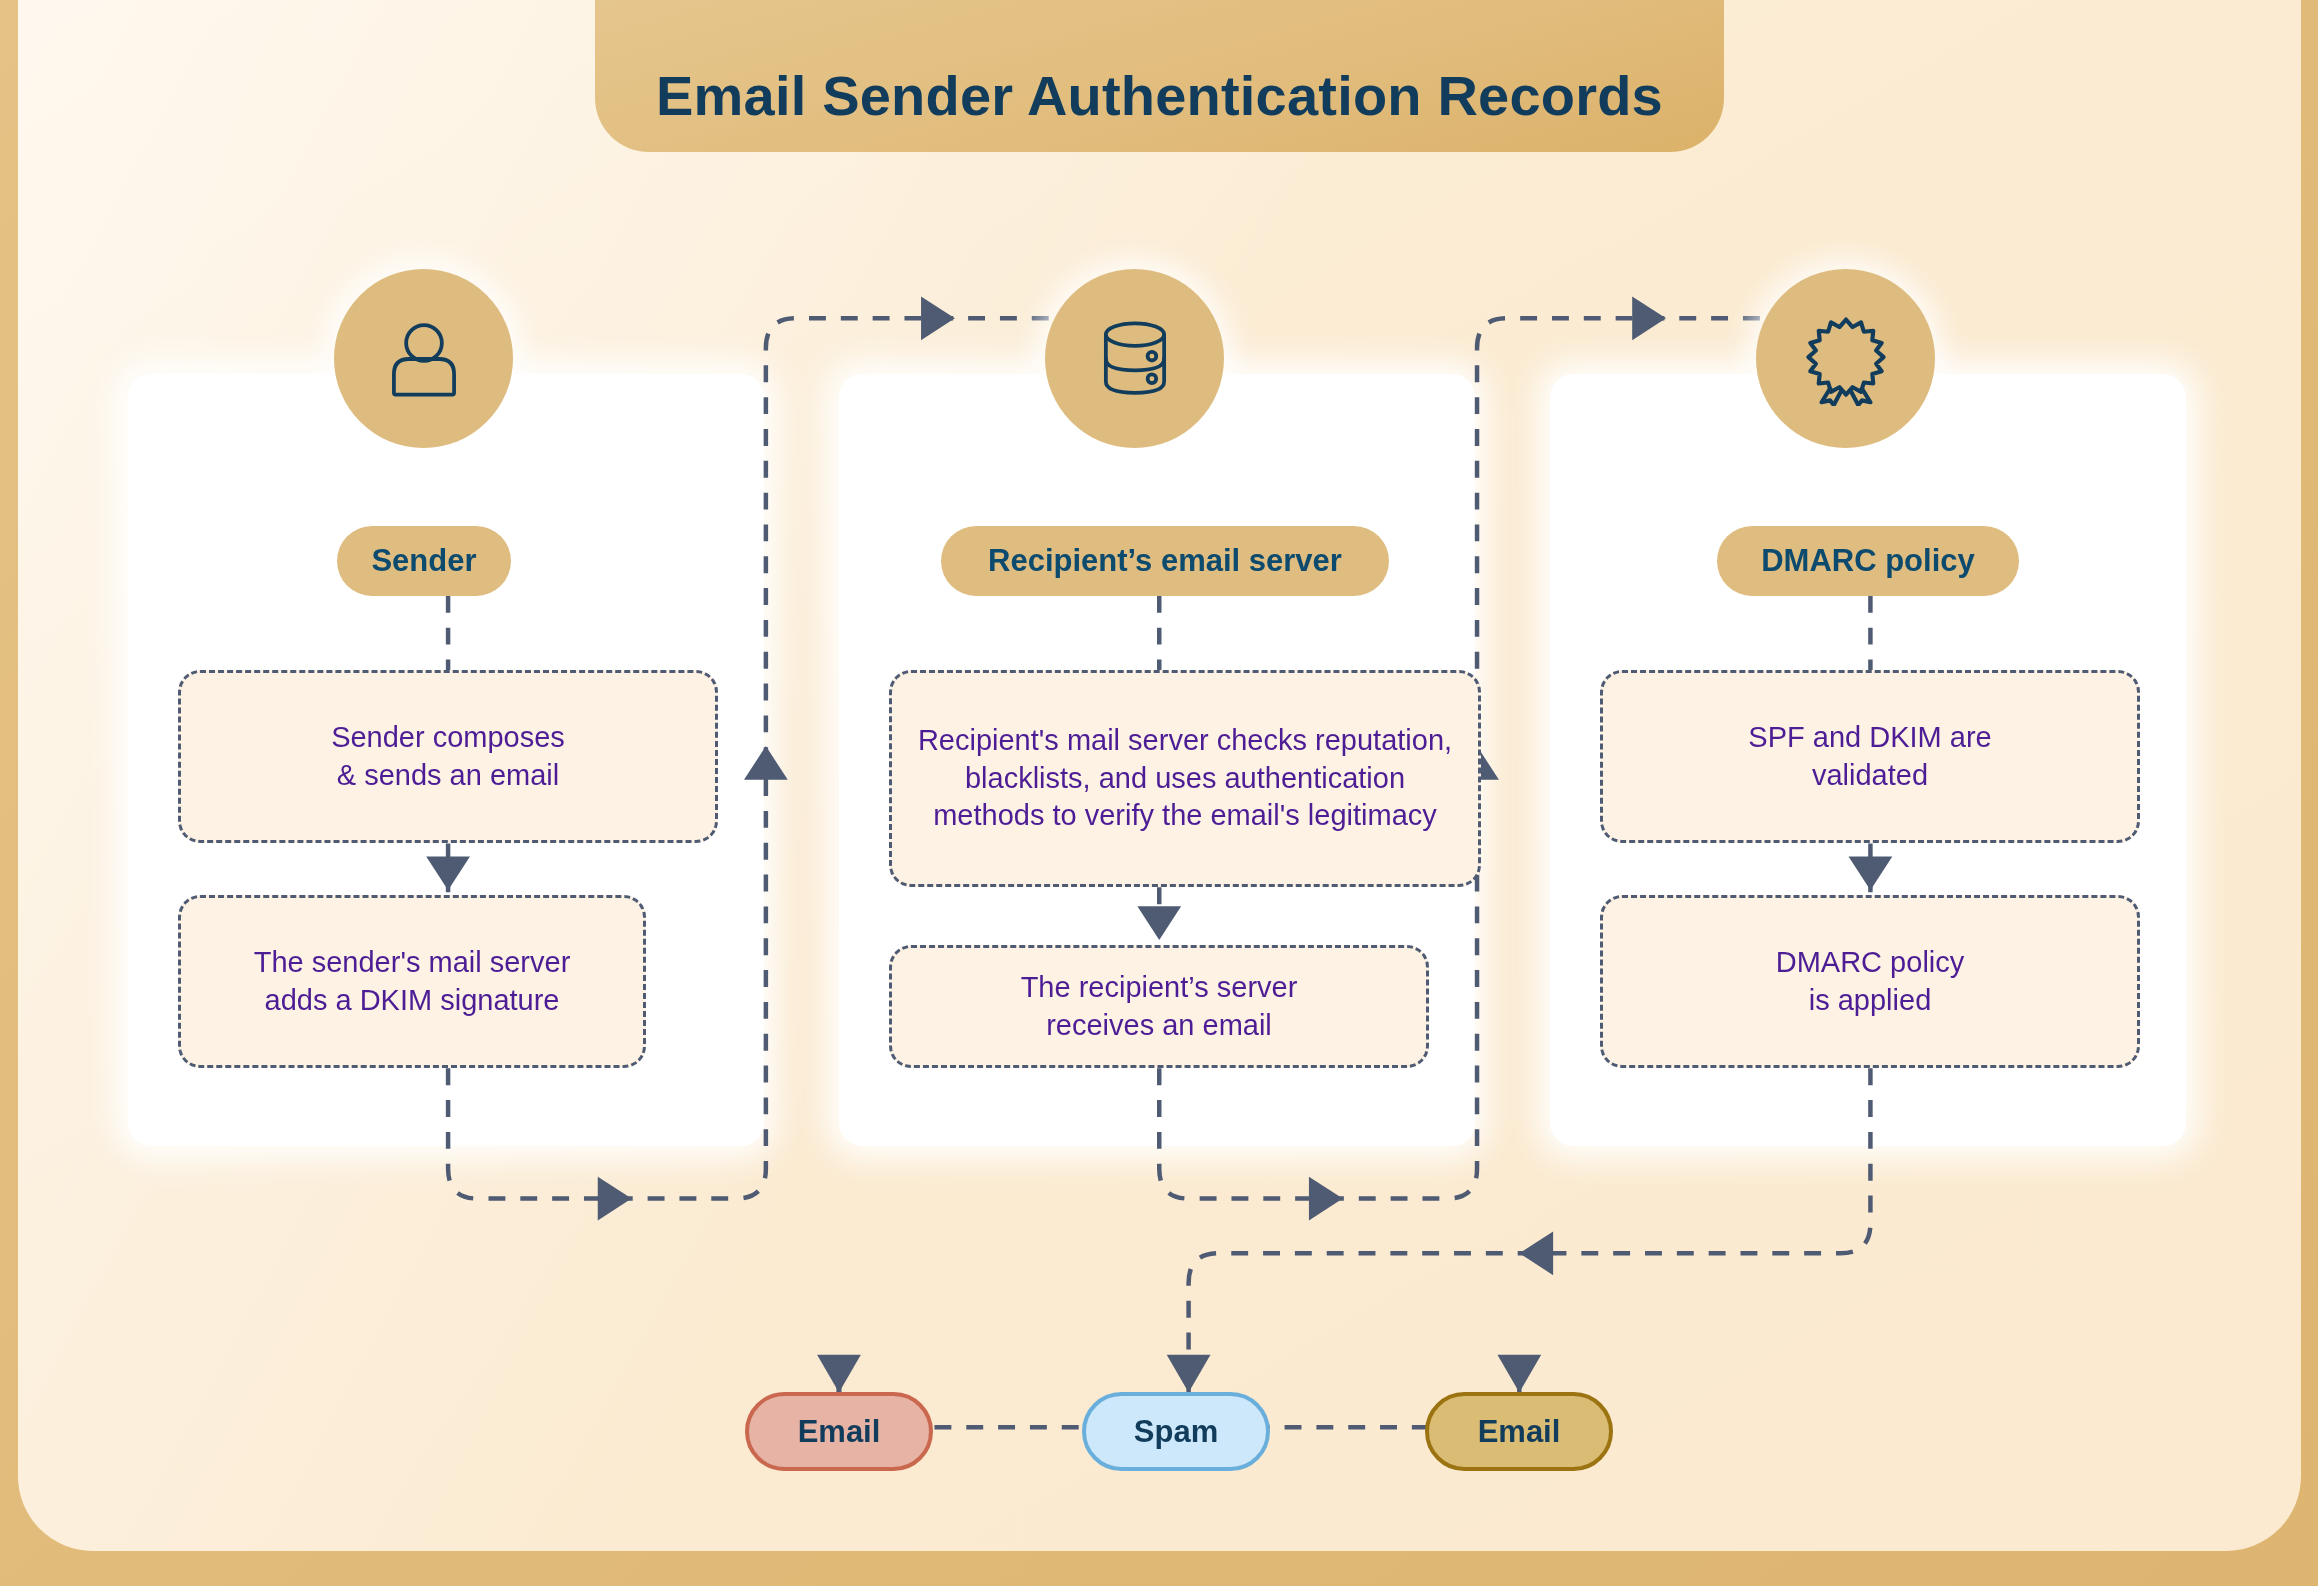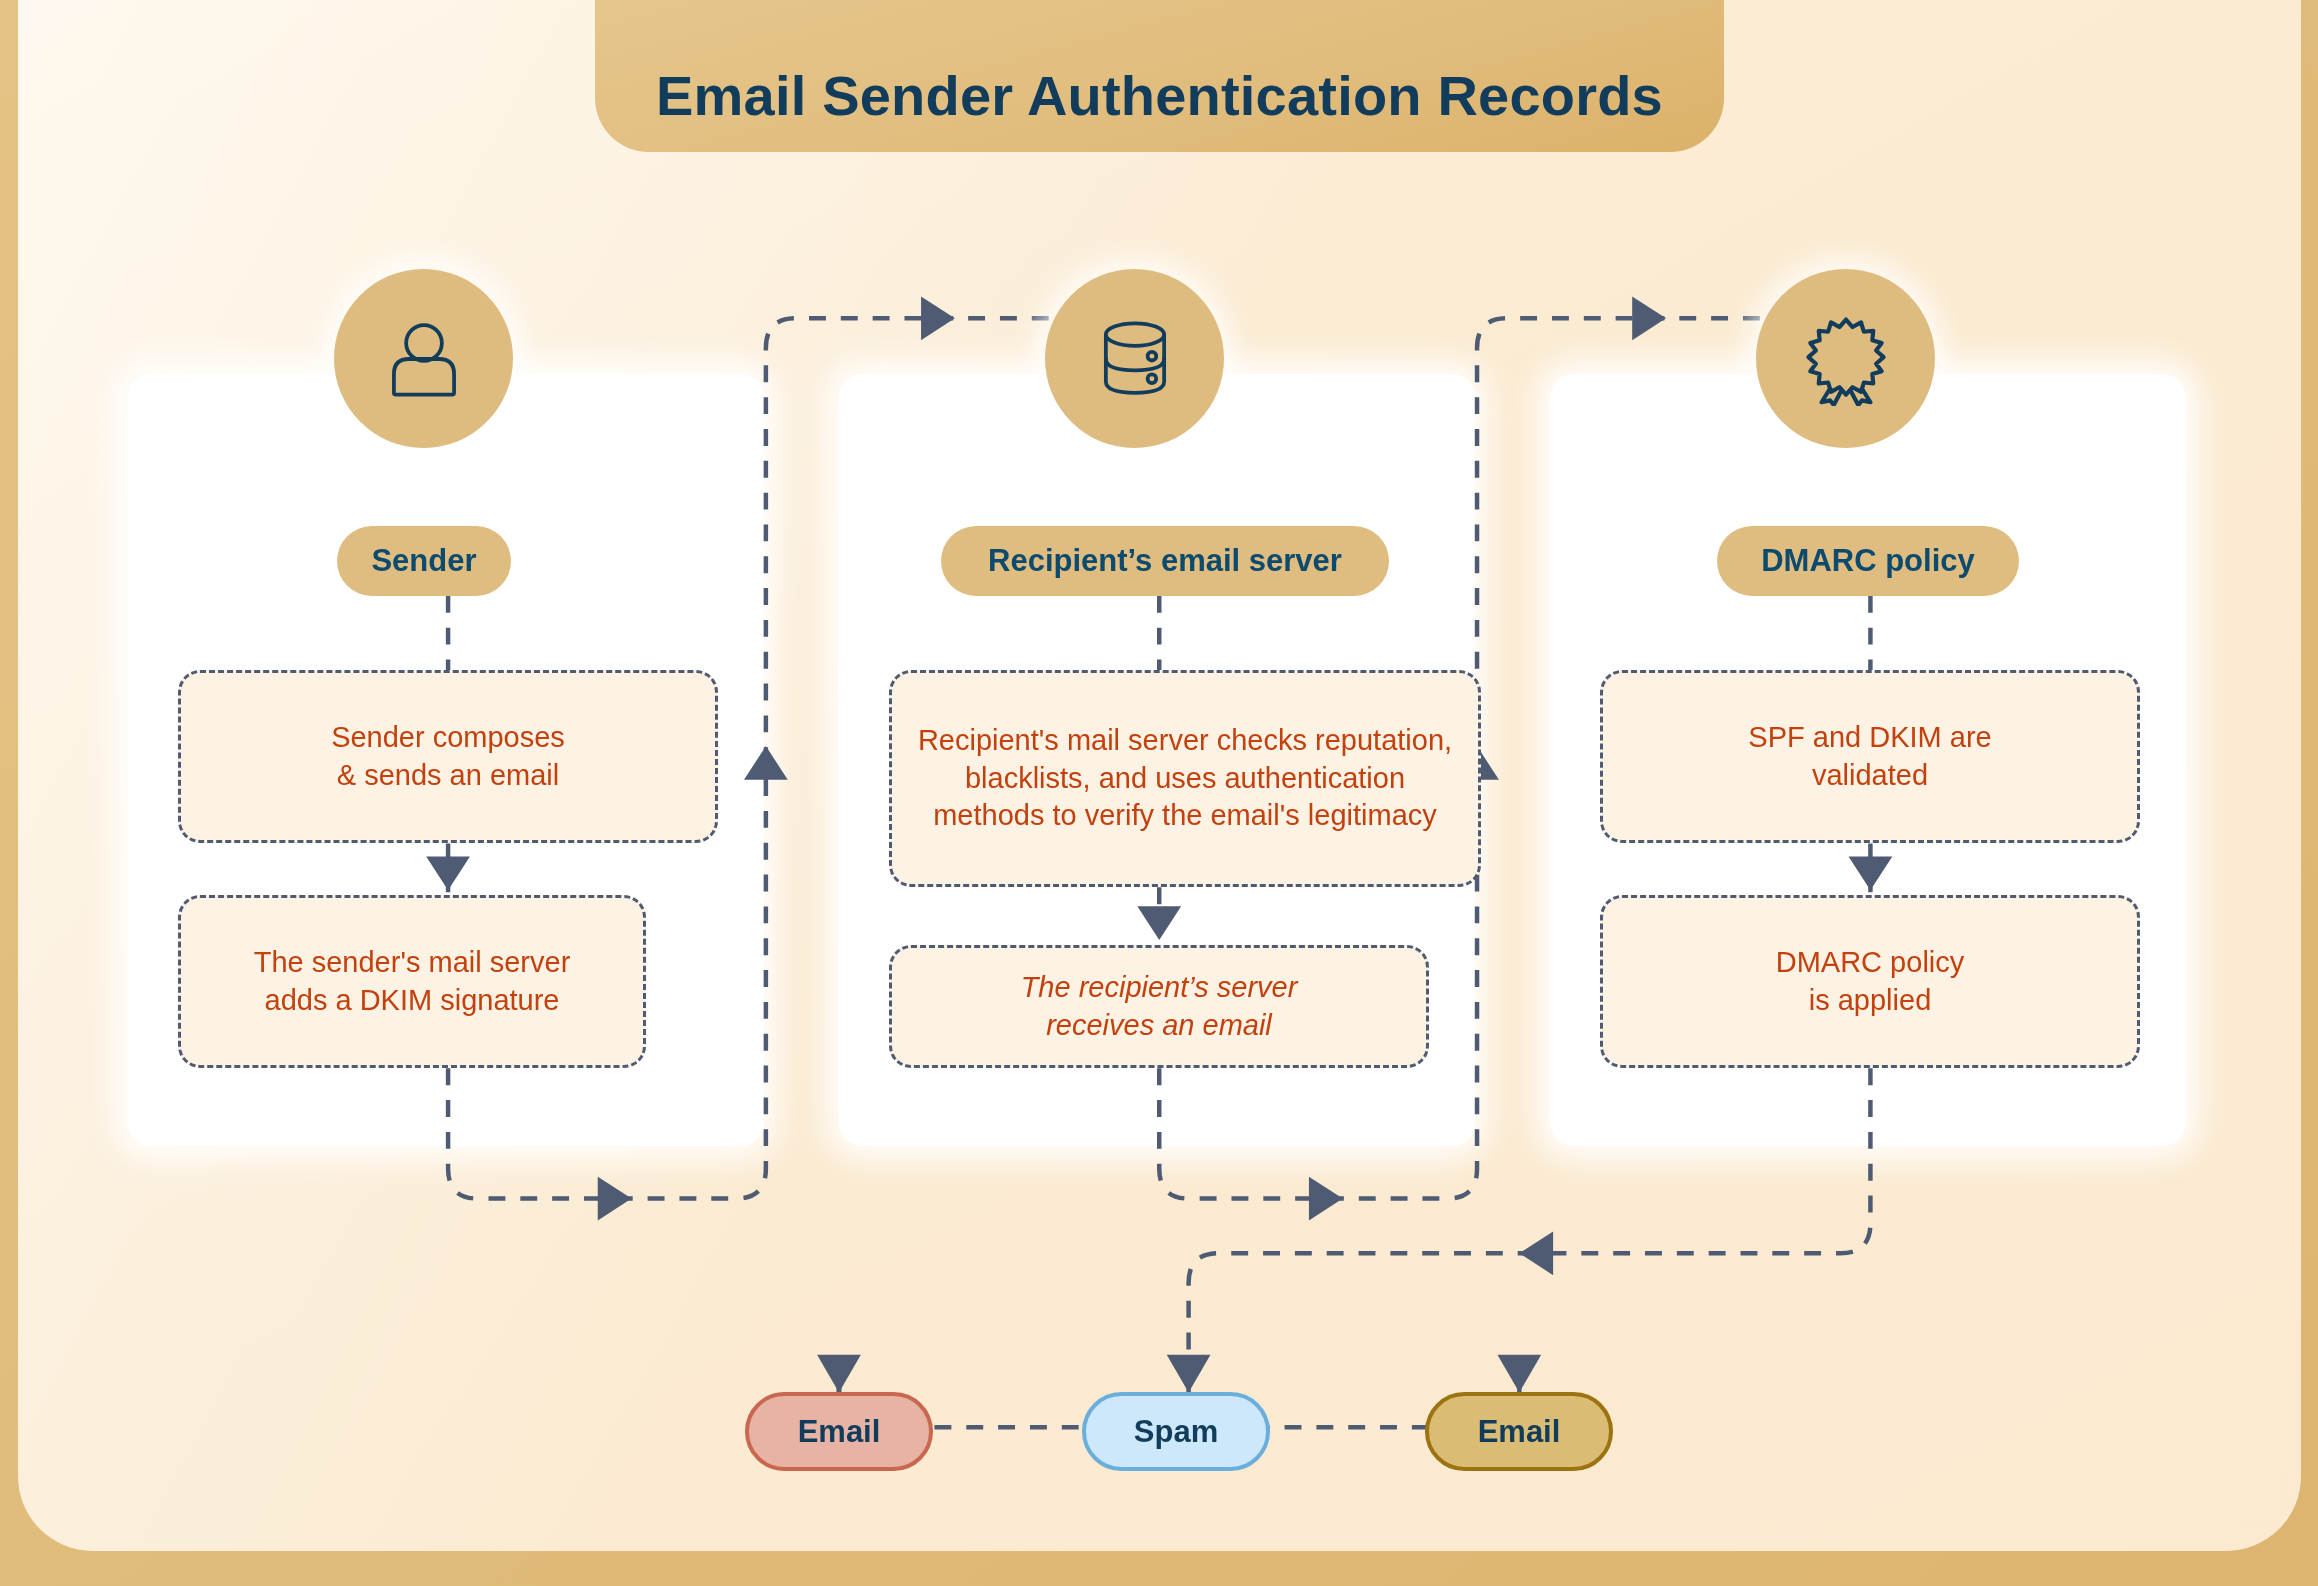--- a/index.html
+++ b/index.html
@@ -69,21 +69,21 @@
   }
   #pill-sender   {left:337px; top:526px;width:174px;}
   #pill-recipient{left:941px;top:526px;width:448px;}
   #pill-dmarc    {left:1717px;top:526px;width:302px;}
 
   
   .step-box{
     position:absolute;background:#FDF2E4;
     border:3.5px dashed #4E5B73;border-radius:22px;
     display:flex;align-items:center;justify-content:center;text-align:center;
-    color:#c2410c;font-size:29px;line-height:1.30;
+    color:#4c1d95;font-size:29px;line-height:1.30;
     padding:10px 18px;box-sizing:border-box;
   }
   #step-s1{left:178px; top:670px;width:540px;height:173px;}
   #step-s2{left:178px; top:895px;width:468px;height:173px;}
   #step-r1{left:889px;top:670px;width:592px;height:217px;}
   #step-r2{left:889px;top:945px;width:540px;height:123px;}
   #step-d1{left:1600px;top:670px;width:540px;height:173px;}
   #step-d2{left:1600px;top:895px;width:540px;height:173px;}
 
   
@@ -190,21 +190,21 @@
 
   <div class="role-pill" id="pill-sender">Sender</div>
   <div class="role-pill" id="pill-recipient">Recipient’s email server</div>
   <div class="role-pill" id="pill-dmarc">DMARC policy</div>
 
   <div class="step-box" id="step-s1" style="white-space: pre-line;">Sender composes
 &amp; sends an email</div>
   <div class="step-box" id="step-s2" style="white-space: pre-line;">The sender's mail server
 adds a DKIM signature</div>
   <div class="step-box" id="step-r1">Recipient's mail server checks reputation, blacklists, and uses authentication methods to verify the email's legitimacy</div>
-  <div class="step-box" id="step-r2" style="white-space: pre-line; font-style: italic;">The recipient’s server
+  <div class="step-box" id="step-r2" style="white-space: pre-line;">The recipient’s server
 receives an email</div>
   <div class="step-box" id="step-d1" style="white-space: pre-line;">SPF and DKIM are
 validated</div>
   <div class="step-box" id="step-d2" style="white-space: pre-line;">DMARC policy
 is applied</div>
 
   <div class="outcome-pill" id="pill-inbox">Email</div>
   <div class="outcome-pill" id="pill-spam">Spam</div>
   <div class="outcome-pill" id="pill-block">Email</div>
 

